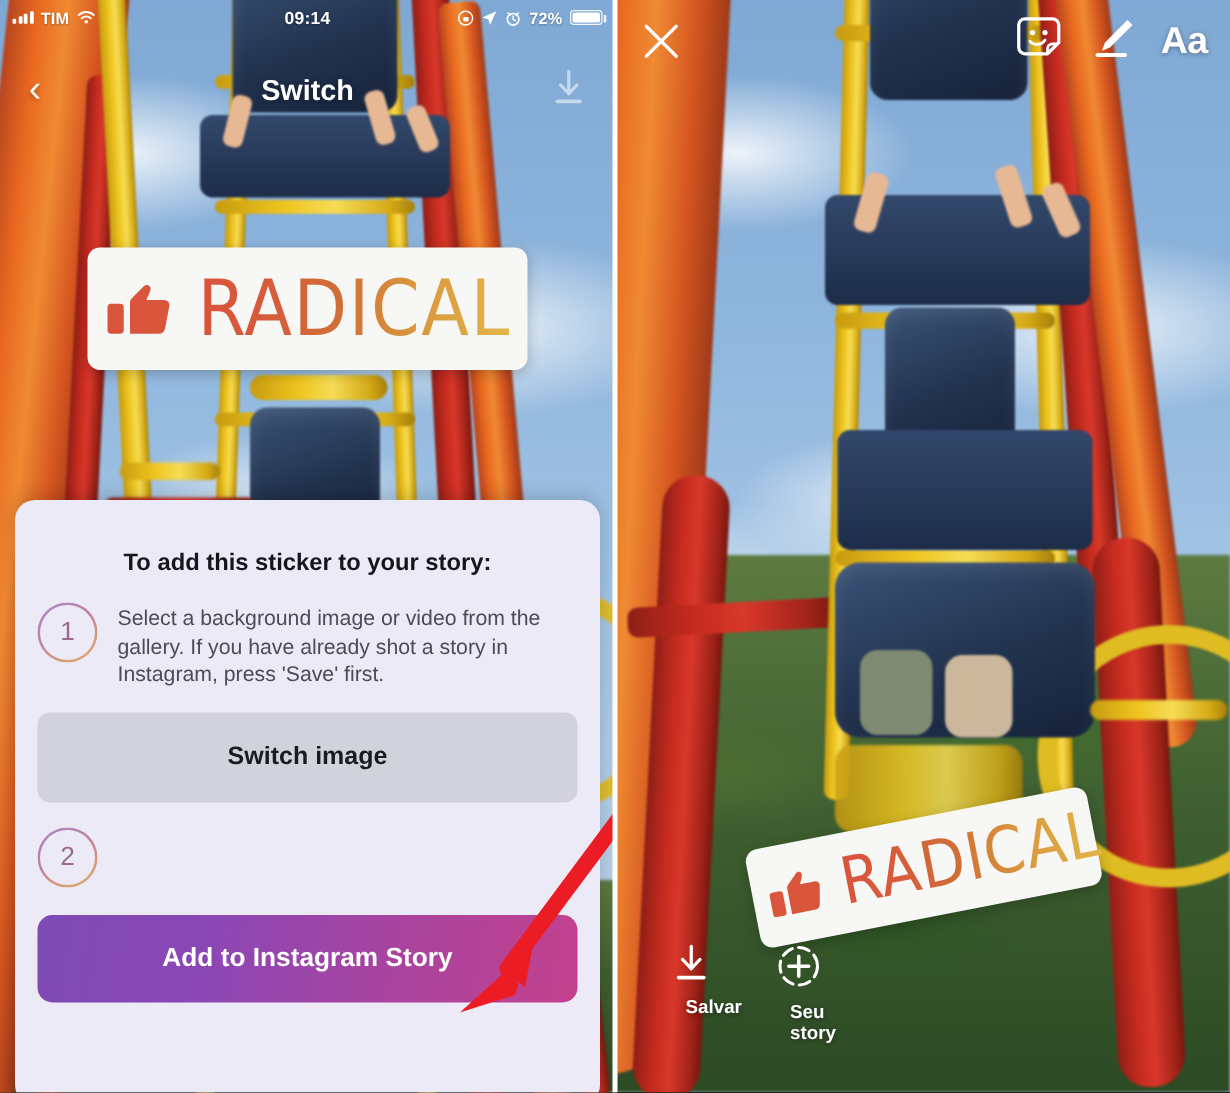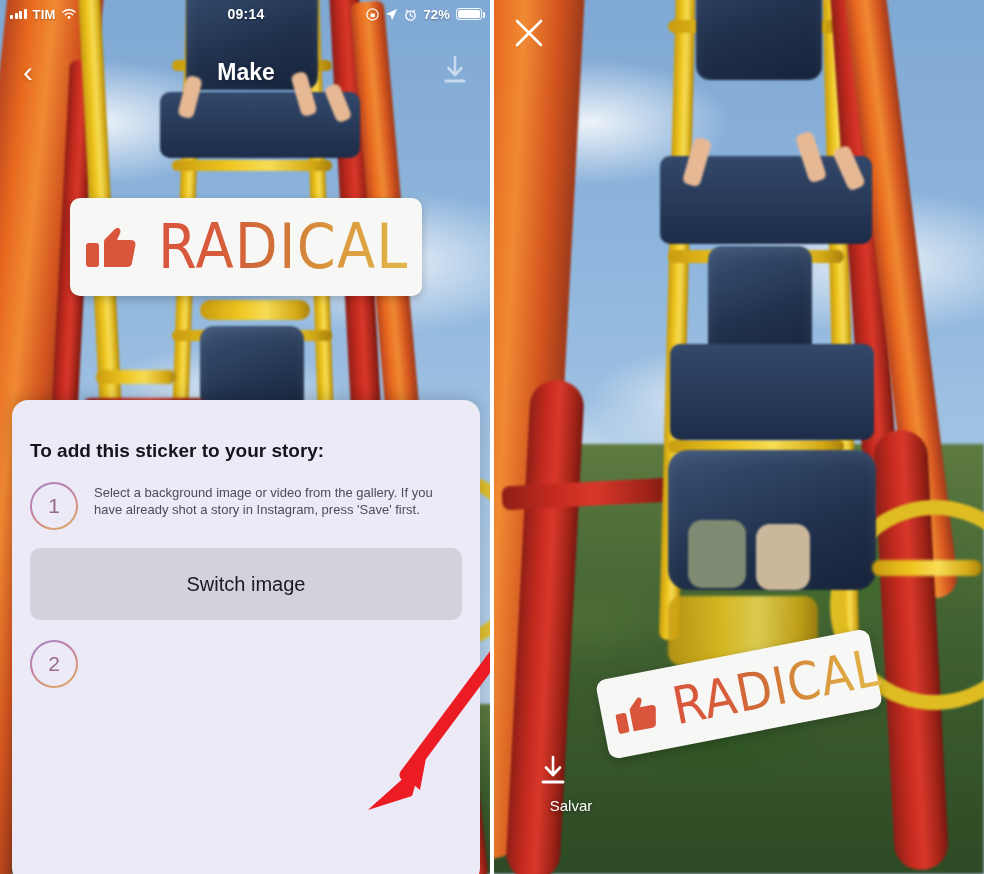--- a/index.html
+++ b/index.html
@@ -96,55 +96,55 @@
   }
   .sticker-right .word { font-size:52px; line-height:1; }
 
   
   .dialog {
     position:absolute; left:12px; right:12px; top:400px; bottom:-10px;
     background:#eceaf6; border-radius:16px; z-index:40;
     padding: 24px 18px 0; box-shadow:0 -2px 16px rgba(0,0,0,.18);
   }
   .dlg-title { text-align:center; font-size:29px; font-weight:700; color:#15161c; letter-spacing:-.3px; }
-  .dlg-sub { text-align:left; font-size:19px; font-weight:700; color:#15161c; margin-top:16px; }
+  .dlg-sub { text-align:center; font-size:19px; font-weight:700; color:#15161c; margin-top:16px; }
   .step { display:flex; align-items:flex-start; gap:16px; margin-top:20px; }
   .step-num {
     flex:none; width:48px; height:48px; border-radius:50%;
     display:flex; align-items:center; justify-content:center;
     font-size:21px; color:#9a6a8e;
     background:
       linear-gradient(#eceaf6,#eceaf6) padding-box,
       linear-gradient(150deg,#a78bc8,#c07fa6 40%,#d79a74 75%,#e0b070) border-box;
     border:2px solid transparent;
   }
-  .step-text { font-size:13px; line-height:1.33; color:#4a4d59; padding-top:2px; }
+  .step-text { font-size:17px; line-height:1.33; color:#4a4d59; padding-top:2px; }
   .btn-switch {
     margin-top:18px; width:100%; height:72px; border:none; border-radius:10px;
-    background:#d2d2dd; color:#1a1b21; font-size:20px; font-weight:400;
+    background:#d2d2dd; color:#1a1b21; font-size:20px; font-weight:700;
     font-family:"Liberation Sans", sans-serif; cursor:pointer;
   }
   .btn-add {
     margin-top:22px; width:100%; height:70px; border:none; border-radius:12px;
     background: linear-gradient(100deg,#7e4bb5 0%, #8a47b6 30%, #a8449f 65%, #c3418d 100%);
     color:#fff; font-size:21px; font-weight:700;
     font-family:"Liberation Sans", sans-serif; cursor:pointer;
   }
   .arrow-svg { position:absolute; left:350px; top:640px; z-index:55; pointer-events:none; }
 
   
   .ig-top { position:absolute; top:0; left:0; right:0; height:66px; z-index:30;
             display:flex; align-items:center; color:#fff; }
   .ig-top .x { width:74px; display:flex; align-items:center; justify-content:center; cursor:pointer; }
   .ig-top .tools { margin-left:auto; display:flex; align-items:center; gap:20px; padding-right:18px; }
   .aa { font-size:30px; font-weight:700; letter-spacing:-.5px; text-shadow:0 1px 4px rgba(0,0,0,.35); }
   .ig-bottom { position:absolute; left:0; right:0; bottom:10px; height:110px; z-index:30;
                display:flex; align-items:flex-start; color:#fff; padding: 0 18px; }
   .ig-act { width:86px; display:flex; flex-direction:column; align-items:center; gap:9px; cursor:pointer; }
-  .ig-act span { font-size:15px; font-weight:400; text-shadow:0 1px 4px rgba(0,0,0,.45);margin-left:36px; }
+  .ig-act span { font-size:15px; font-weight:700; text-shadow:0 1px 4px rgba(0,0,0,.45);margin-left:36px; }
   .send-pill {
     margin-left:auto; margin-top:2px; height:56px; padding: 0 22px; border-radius:28px;
     background:#fff; color:#111; display:flex; align-items:center; gap:12px;
     font-size:19px; font-weight:600; cursor:pointer; box-shadow:0 2px 8px rgba(0,0,0,.2);
   }
 </style>
 </head>
 <body>
 
 <div class="screens">
@@ -221,21 +221,21 @@
         </svg>
         <span>72%</span>
         <span class="battery">
             <i></i>
           </span>
       </div>
     </div>
 
     <div class="nav">
       <div class="back">‹</div>
-      <div class="title">Make</div>
+      <div class="title">Switch</div>
       <div class="dl">
         <svg width="30" height="32" viewBox="0 0 30 32">
           <path d="M15 3v17M15 21l-6.5-7M15 21l6.5-7" stroke="#fff" stroke-width="2.6" fill="none" stroke-linecap="round" stroke-linejoin="round"></path>
           <path d="M6 27h18" stroke="#fff" stroke-width="3" stroke-linecap="round"></path>
         </svg>
       </div>
     </div>
 
     <div class="sticker sticker-left">
       <svg class="thumb" width="58" height="52" viewBox="0 0 58 52">
@@ -252,20 +252,21 @@
         <div class="step-num">1</div>
         <div class="step-text">Select a background image or video from the gallery. If you have already shot a story in Instagram, press  'Save' first.</div>
       </div>
 
       <button class="btn-switch">Switch image</button>
 
       <div class="step">
         <div class="step-num">2</div>
       </div>
 
+      <button class="btn-add">Add to Instagram Story</button>
     </div>
 
     <svg class="arrow-svg" width="160" height="180" viewBox="0 0 160 180">
       <path d="M155 2L56 135" stroke="#ec1c24" stroke-width="13" stroke-linecap="round"></path>
       <path d="M18 170 L76 118 L70 150 L58 140 Z" fill="#ec1c24"></path>
       <path d="M18 170 L72 122 L62 156 Z" fill="#ec1c24"></path>
     </svg>
   </div>
 
   <div class="divider"></div>
@@ -308,33 +309,58 @@
       <div class="rail yellow blur2" style="left:176px;top:596px;width:150px;height:70px;border-radius:14px;opacity:.85;"></div>
       <div class="rail yellow blur2" style="left:380px;top:560px;width:110px;height:16px;"></div>
     </div>
 
     <div class="ig-top">
       <div class="x">
         <svg width="34" height="34" viewBox="0 0 34 34">
           <path d="M5 5l24 24M29 5L5 29" stroke="#fff" stroke-width="2.6" stroke-linecap="round"></path>
         </svg>
       </div>
+      <div class="tools">
+        <div>
+          <svg width="40" height="40" viewBox="0 0 40 40">
+            <path d="M9 4h22a5 5 0 015 5v14l-9 9H9a5 5 0 01-5-5V9a5 5 0 015-5z" fill="none" stroke="#fff" stroke-width="2.6" stroke-linejoin="round"></path>
+            <path d="M27 32v-4a4 4 0 014-4h4" fill="none" stroke="#fff" stroke-width="2.2" stroke-linejoin="round"></path>
+            <circle cx="15" cy="15" r="2.1" fill="#fff"></circle>
+              <circle cx="25" cy="15" r="2.1" fill="#fff"></circle>
+            <path d="M13 22c2.4 3.4 9.2 3.6 12-1" fill="none" stroke="#fff" stroke-width="2.4" stroke-linecap="round"></path>
+          </svg>
+        </div>
+        <div>
+          <svg width="38" height="38" viewBox="0 0 38 38">
+            <path d="M31 4l4 4-18 18-6.5 2.5L13 22 31 4z" fill="#fff"></path>
+            <path d="M7 32h22" stroke="#fff" stroke-width="3.2" stroke-linecap="round"></path>
+          </svg>
+        </div>
+        <div class="aa">Aa</div>
+      </div>
     </div>
 
     <div class="sticker sticker-right">
       <svg class="thumb" width="48" height="44" viewBox="0 0 58 52">
         <rect x="2" y="22" width="13" height="24" rx="3" fill="#d9553c"></rect>
         <path d="M20 46V21c0-2 1-3 2.6-4.6L31 8c1.6-1.6 4-1.4 5 .4.8 1.4.5 3-.3 4.6L33 19h14c3 0 5 2.2 4.4 5L48 42c-.5 2.4-2.4 4-4.8 4H20z" fill="#d9553c"></path>
       </svg>
       <span class="word">RADICAL</span>
     </div>
 
     <div class="ig-bottom">
       <div class="ig-act">
         <svg width="34" height="34" viewBox="0 0 34 34">
           <path d="M17 3v17M17 21l-7-7.5M17 21l7-7.5" stroke="#fff" stroke-width="2.6" fill="none" stroke-linecap="round" stroke-linejoin="round"></path>
           <path d="M7 28h20" stroke="#fff" stroke-width="3" stroke-linecap="round"></path>
         </svg>
         <span>Salvar</span>
       </div>
+      <div class="ig-act">
+        <svg width="38" height="38" viewBox="0 0 38 38">
+          <circle cx="19" cy="19" r="15" fill="none" stroke="#fff" stroke-width="2.4" stroke-linecap="round" stroke-dasharray="9 5"></circle>
+          <path d="M19 11v16M11 19h16" stroke="#fff" stroke-width="2.8" stroke-linecap="round"></path>
+        </svg>
+        <span>Seu story</span>
+      </div>
     </div>
   </div>
 </div>
 
 </body></html>

